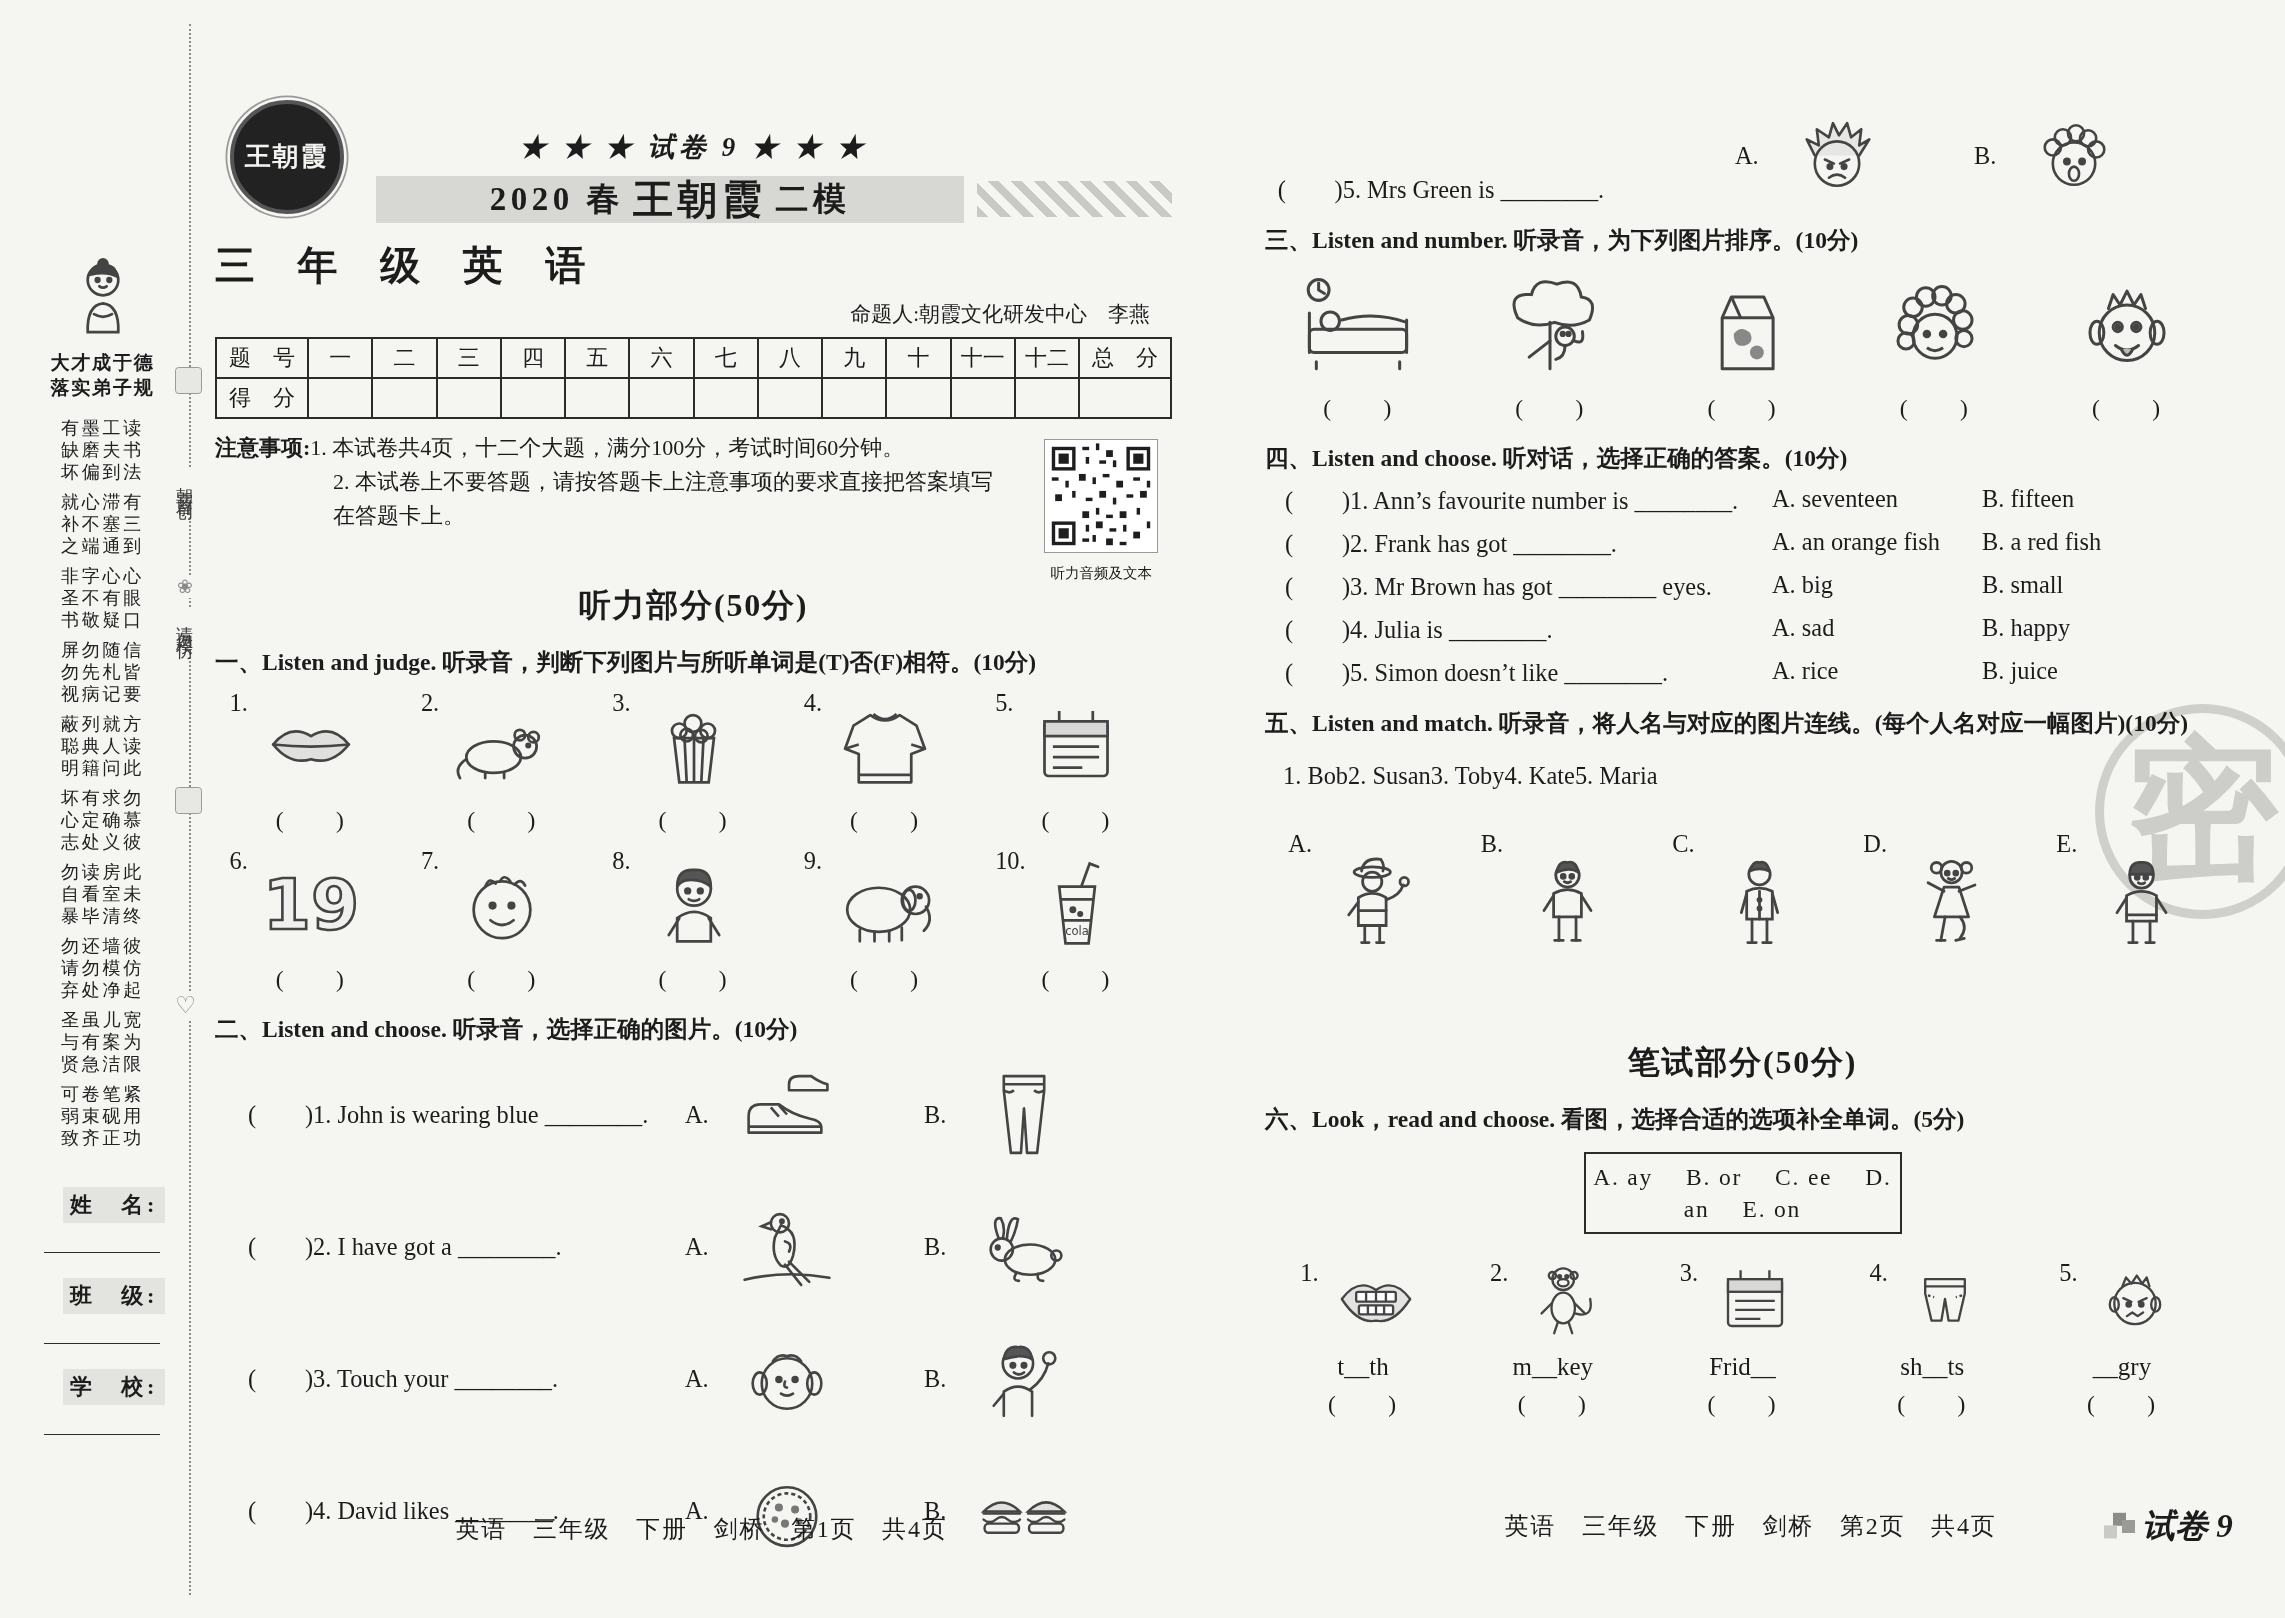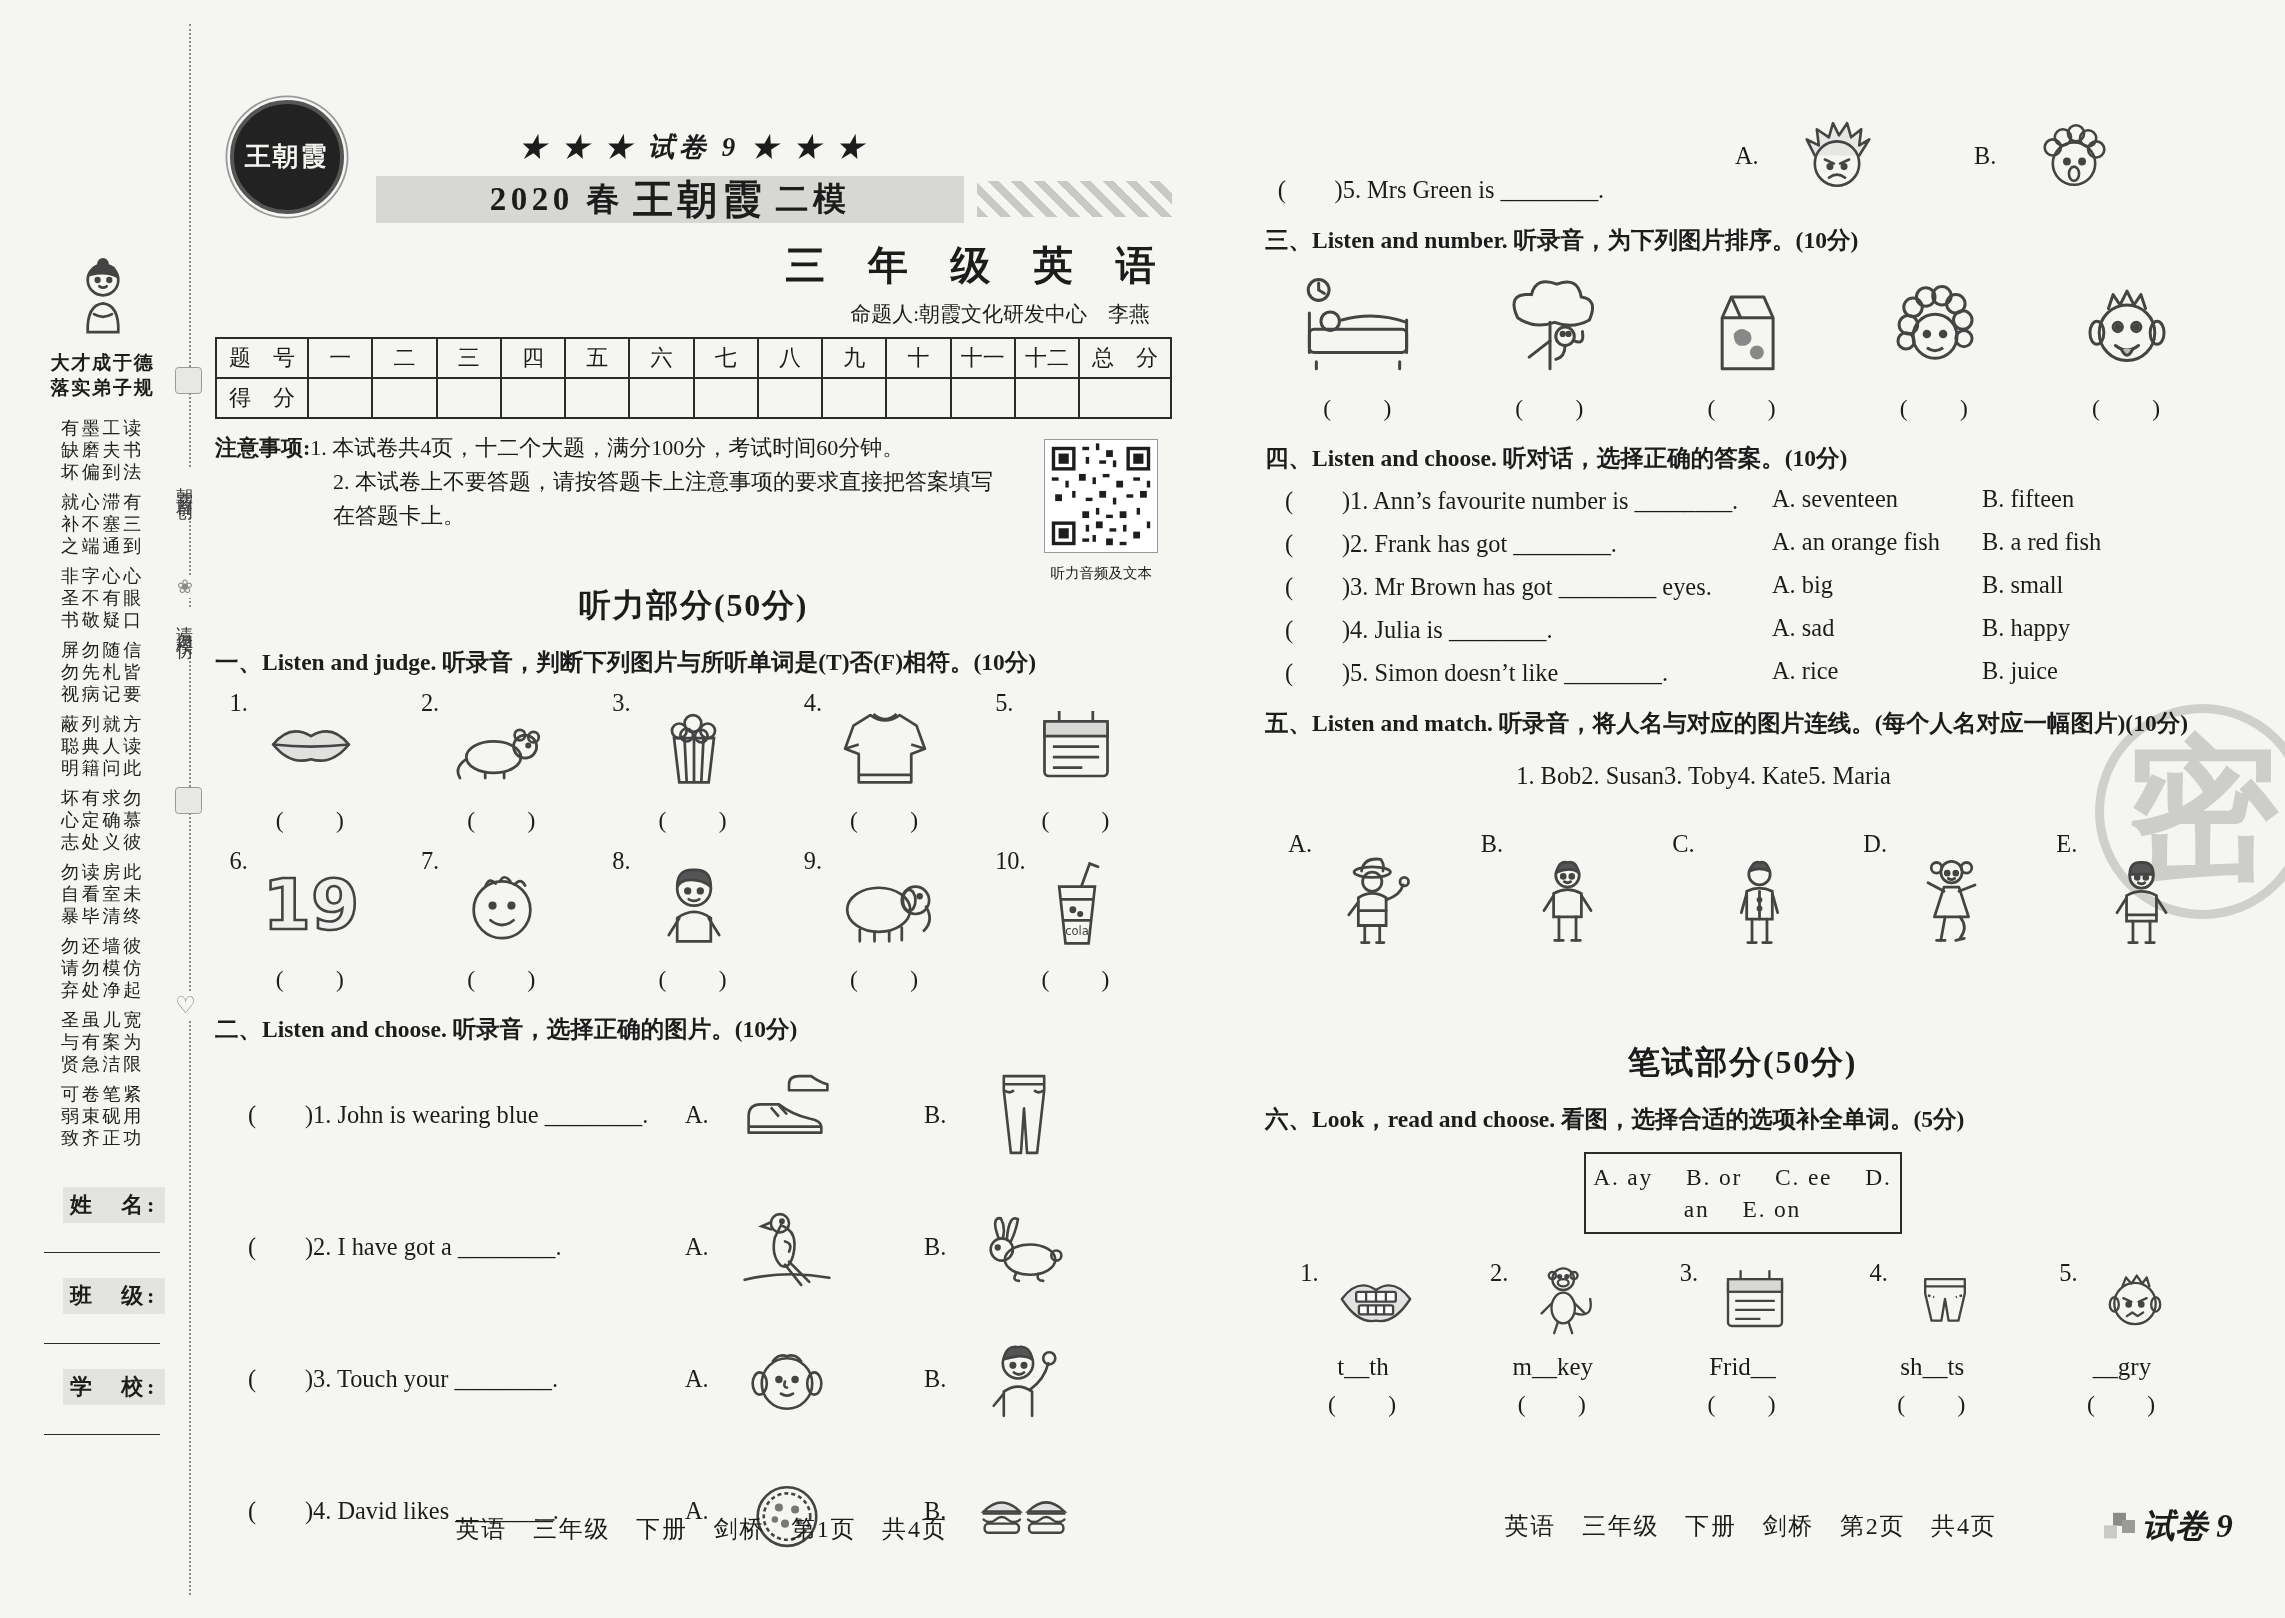--- a/index.html
+++ b/index.html
@@ -40,21 +40,21 @@
               border:4.5px solid #555;box-shadow:0 0 0 2.7px #f5f5f2,0 0 0 4.5px #999;
               display:flex;align-items:center;justify-content:center}
   .logo-stamp span{color:#f3f3f0;font-size:26px;font-weight:bold;letter-spacing:1.8px}
   .stars{text-align:center;font-size:27px;font-weight:bold;font-style:italic;letter-spacing:4.5px}
   .banner-row{position:relative;margin-top:11px;height:47px}
   .banner{position:absolute;left:161px;width:588px;height:47px;background:#d7d7d3;display:flex;
           align-items:center;justify-content:center;font-size:33px;font-weight:bold;letter-spacing:4.5px}
   .banner .brand{font-size:40px;margin:0 9px}
   .diamond-strip{position:absolute;left:762px;right:0;top:5.4px;height:36px;
           background:repeating-linear-gradient(45deg,#c9c9c5 0 8.1px,#f5f5f2 8.1px 16.3px)}
-  .title{text-align:right;font-size:40px;font-weight:bold;letter-spacing:16.3px;margin-top:14.5px}
+  .title{text-align:left;font-size:40px;font-weight:bold;letter-spacing:16.3px;margin-top:14.5px}
   .author{text-align:right;font-size:21px;padding-right:22px;margin-top:7.2px}
   
   .score-table{border-collapse:collapse;width:100%;margin-top:9px;table-layout:fixed}
   .score-table td{border:2.3px solid #2b2b2b;height:40px;text-align:center;font-size:22px}
   .c0{width:92px}
   
   .notes{position:relative;margin-top:12.7px;font-size:22px;line-height:34px;min-height:136px}
   .nline{width:796px}
   .nlabel{font-weight:bold}
   .indent{padding-left:118px}
@@ -81,21 +81,21 @@
   
   .p2top{display:flex;align-items:flex-end;padding-top:9px;min-height:119px}
   .p2top .stem{flex:0 0 470px;font-size:24.4px;padding-left:12.7px}
   .p3row{display:flex;justify-content:space-between;margin-top:12.7px;padding:0 3.6px}
   .p3cell{width:179px;display:flex;flex-direction:column;align-items:center}
   .pic-p3{width:170px;height:116px}
   .p4row{display:flex;margin-top:11px;font-size:24.4px}
   .p4row .stem{flex:0 0 507px;padding-left:20px}
   .p4a{flex:0 0 210px}
   .p4b{flex:1}
-  .p5names{display:flex;justify-content:center;margin-top:23.5px;padding-left:18px;width:859px;font-size:24.4px}
+  .p5names{display:flex;justify-content:flex-start;margin-top:23.5px;padding-left:18px;width:859px;font-size:24.4px}
   .p5pics{display:flex;justify-content:space-between;margin-top:36px;padding:0 7.2px}
   .p5cell{width:174px;display:flex;align-items:flex-start;justify-content:center}
   .p5cell .olabel{margin-top:3.6px}
   .pic-p5{width:107px;height:152px}
   .written-title{margin-top:63px}
   .optbox{width:318px;margin:16.3px auto 0;border:2.3px solid #2b2b2b;text-align:center;font-size:23.5px;
           padding:7.2px 0;letter-spacing:1.8px}
   .p6row{display:flex;justify-content:space-between;margin-top:20px;padding:0 11px}
   .p6cell{width:174px;text-align:center}
   .p6top{display:flex;align-items:flex-start;justify-content:center}

